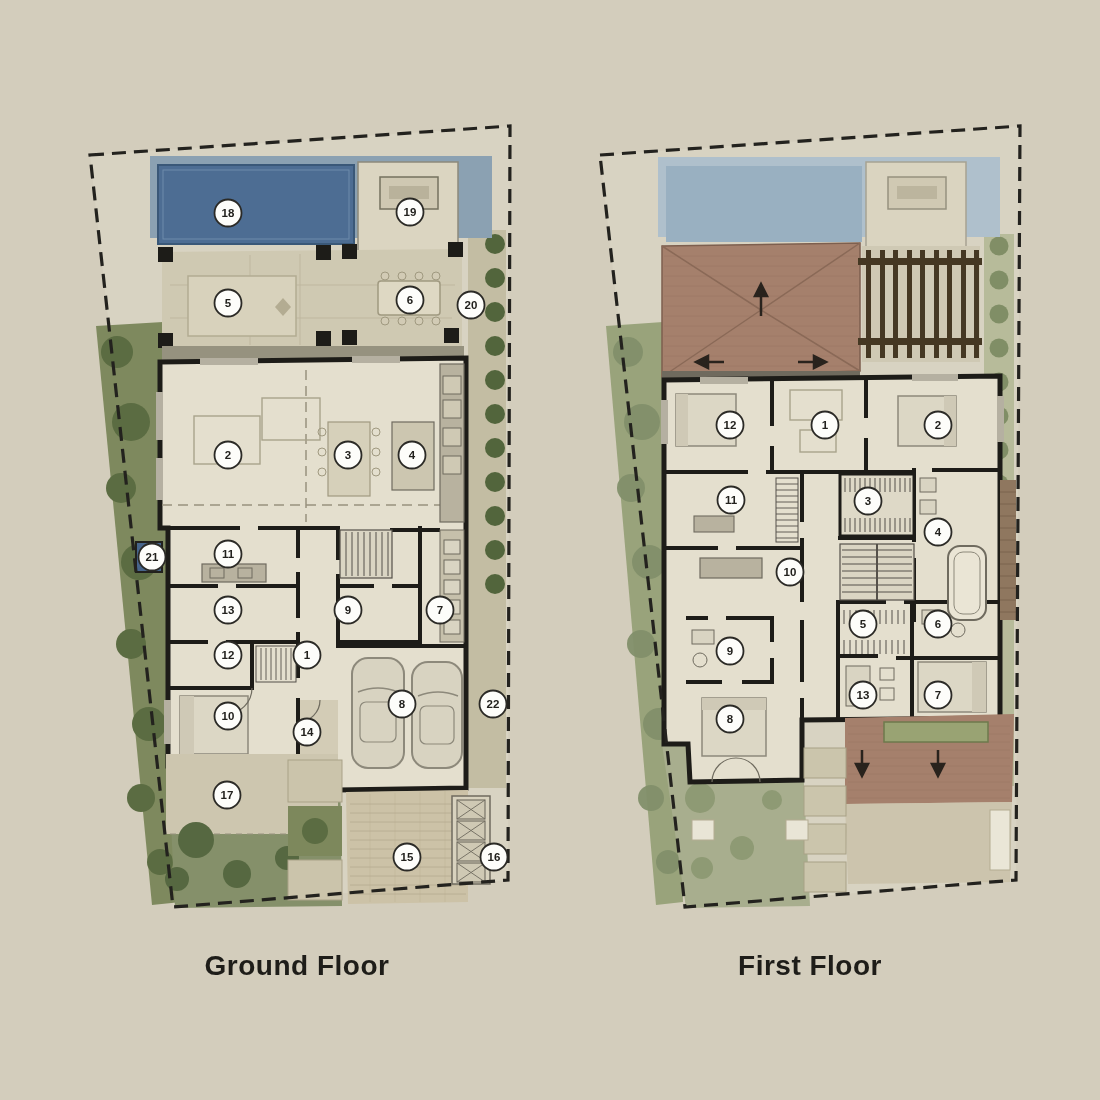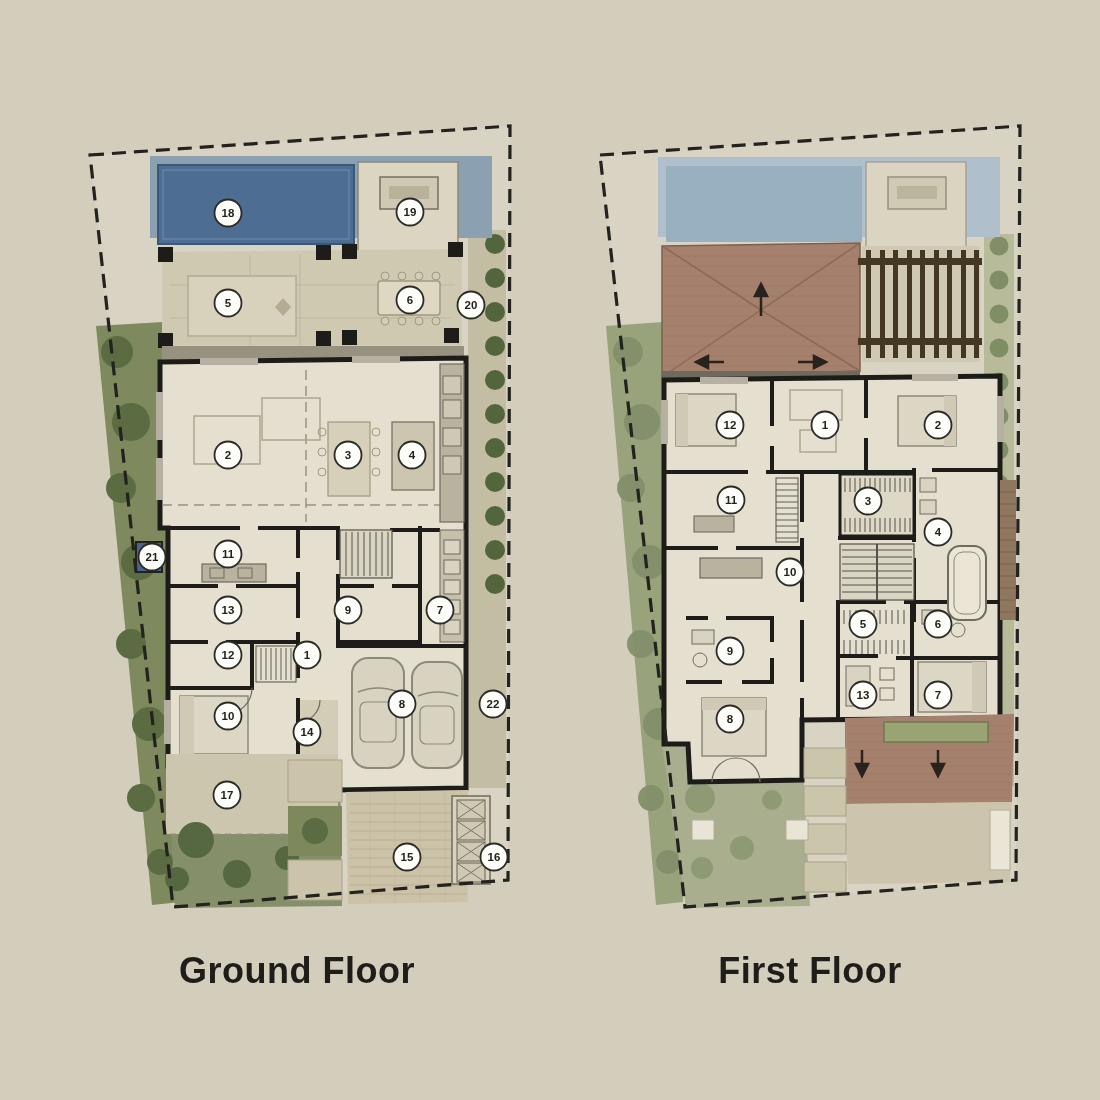--- a/index.html
+++ b/index.html
@@ -5,21 +5,21 @@
   html,body{margin:0;padding:0;}
   .stage{
     position:relative;width:1100px;height:1100px;
     background:#d3cdbc;overflow:hidden;
     font-family:"Liberation Sans",sans-serif;
   }
   .plan{position:absolute;top:0;left:0;}
   .plan svg{display:block;}
   .plan-title{
     position:absolute;transform:translateX(-50%);
-    font-weight:bold;font-size:36px;letter-spacing:.5px;color:#1e1d19;
+    font-weight:bold;font-size:28px;letter-spacing:.5px;color:#1e1d19;
     white-space:nowrap;
   }
   .marker-circle{fill:#fdfdfa;stroke:#2b2a26;stroke-width:1.8;}
   .marker-num{font-family:"Liberation Sans",sans-serif;font-weight:bold;font-size:11.5px;fill:#22211d;text-anchor:middle;}
   .wall{stroke:#1d1c18;stroke-width:4;fill:none;stroke-linecap:square;}
   .dashline{stroke:#98927f;stroke-width:1.5;fill:none;stroke-dasharray:10 6;}
   .thin{stroke:#6f6b5f;stroke-width:1.2;fill:none;}
   .furn{stroke:#a9a38c;stroke-width:1.4;fill:none;}
 </style>
 </head>

